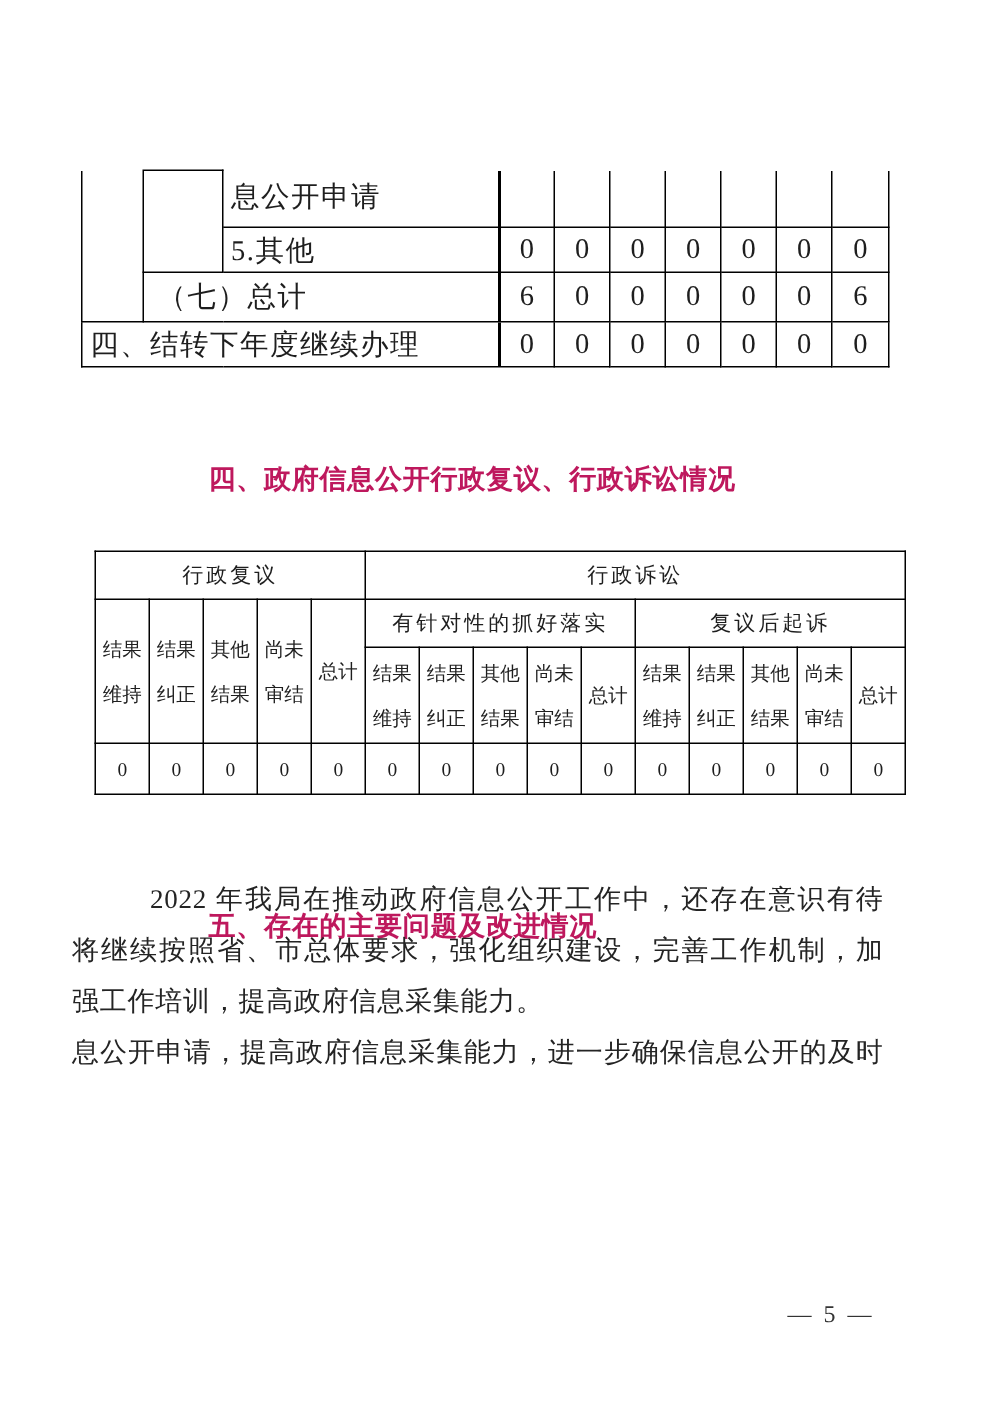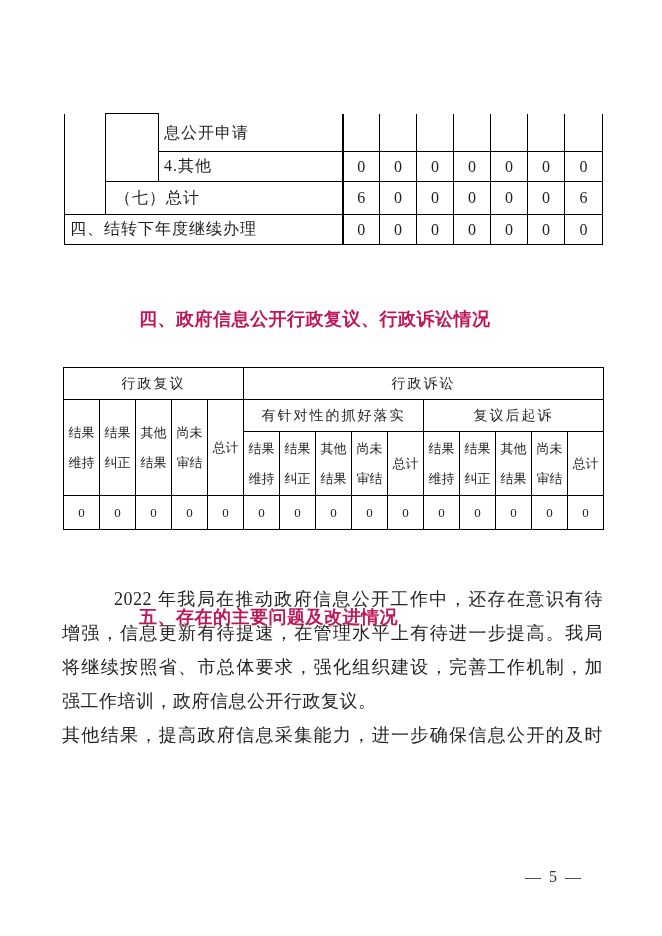--- a/index.html
+++ b/index.html
@@ -8,21 +8,21 @@
     width:662px;height:936px;
     background:#ffffff;
     font-family:"Liberation Serif","DejaVu Serif",serif;
     color:#1e1e1e;
     overflow:hidden;
   }
   table{border-collapse:collapse;table-layout:fixed;}
   td{border:1px solid #000;overflow:hidden;}
 
   
-  #t1{position:absolute;left:64px;top:113px;width:539px;font-size:16px;padding-left:14px;}
+  #t1{position:absolute;left:54px;top:113px;width:539px;font-size:19px;padding-left:14px;}
   #t1 td{padding:0;}
   #t1 .no-top{border-top:none;}
   #t1 .lbl{text-align:left;padding-left:5px;letter-spacing:1px;}
   #t1 .lbl-bottom{vertical-align:bottom;padding-bottom:7px;}
   #t1 .num{text-align:center;}
   #t1 .thick-l{border-left:2px solid #000;}
   #t1 .r1{height:38px;} #t1 .r2{height:30px;} #t1 .r3{height:33px;} #t1 .r4{height:30px;}
   #t1 .pad8{padding-left:9px;}
 
   
@@ -40,21 +40,21 @@
     font-family:"Liberation Sans","DejaVu Sans",sans-serif;
     font-weight:bold;font-size:18px;line-height:23px;
     color:#be185d;letter-spacing:0.5px;
     margin:16px;
   }
   #h4{top:292px;}
   #h5{top:590px;}
 
   
   .body-text{
-    position:absolute;left:62px;top:582px;width:541px;
+    position:absolute;left:48px;top:582px;width:541px;
     font-size:18px;line-height:34px;color:#242424;
   }
   .line{
     text-align:justify;
     text-align-last:justify;
     -moz-text-align-last:justify;
     letter-spacing:0.5px;
   }
   .line.first{text-indent:52px;}
   .line.last{text-align-last:left;-moz-text-align-last:left;}
@@ -91,21 +91,21 @@
       <td class="lbl lbl-bottom no-top">息公开申请</td>
       <td class="num no-top thick-l"></td>
       <td class="num no-top"></td>
       <td class="num no-top"></td>
       <td class="num no-top"></td>
       <td class="num no-top"></td>
       <td class="num no-top"></td>
       <td class="num no-top"></td>
     </tr>
     <tr class="r2">
-      <td class="lbl">4.其他</td>
+      <td class="lbl">5.其他</td>
       <td class="num thick-l">0</td>
       <td class="num">0</td>
       <td class="num">0</td>
       <td class="num">0</td>
       <td class="num">0</td>
       <td class="num">0</td>
       <td class="num">0</td>
     </tr>
     <tr class="r3">
       <td colspan="2" class="lbl pad8">（七）总计</td>
@@ -181,24 +181,23 @@
       <td class="num">0</td>
     </tr>
   </tbody>
     </table>
 
   <h2 id="h5" class="sec-heading">五、存在的主要问题及改进情况</h2>
 
   <div class="body-text">
     <div class="para">
       <div class="line first">2022 年我局在推动政府信息公开工作中，还存在意识有待</div>
-      <div class="line">增强，信息更新有待提速，在管理水平上有待进一步提高。我局</div>
       <div class="line">将继续按照省、市总体要求，强化组织建设，完善工作机制，加</div>
-      <div class="line last">强工作培训，政府信息公开行政复议。</div>
+      <div class="line last">强工作培训，提高政府信息采集能力。</div>
     </div>
     <div class="para">
-      <div class="line">其他结果，提高政府信息采集能力，进一步确保信息公开的及时</div>
+      <div class="line">息公开申请，提高政府信息采集能力，进一步确保信息公开的及时</div>
     </div>
   </div>
 
   <div class="pageno">— 5 —</div>
 
 </div>
 
 </body></html>

